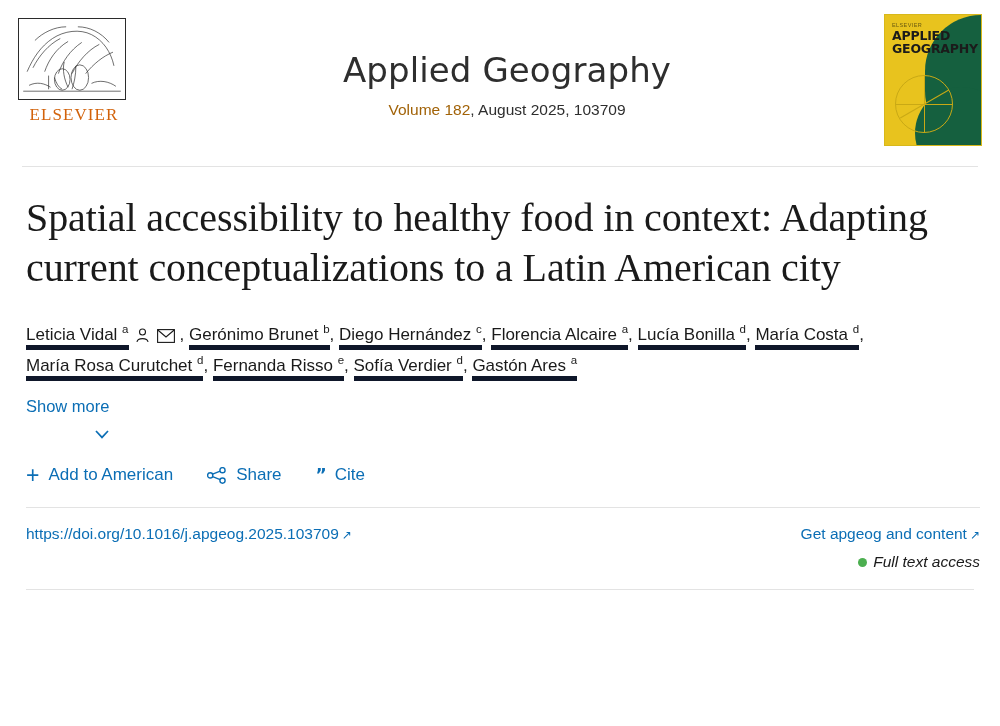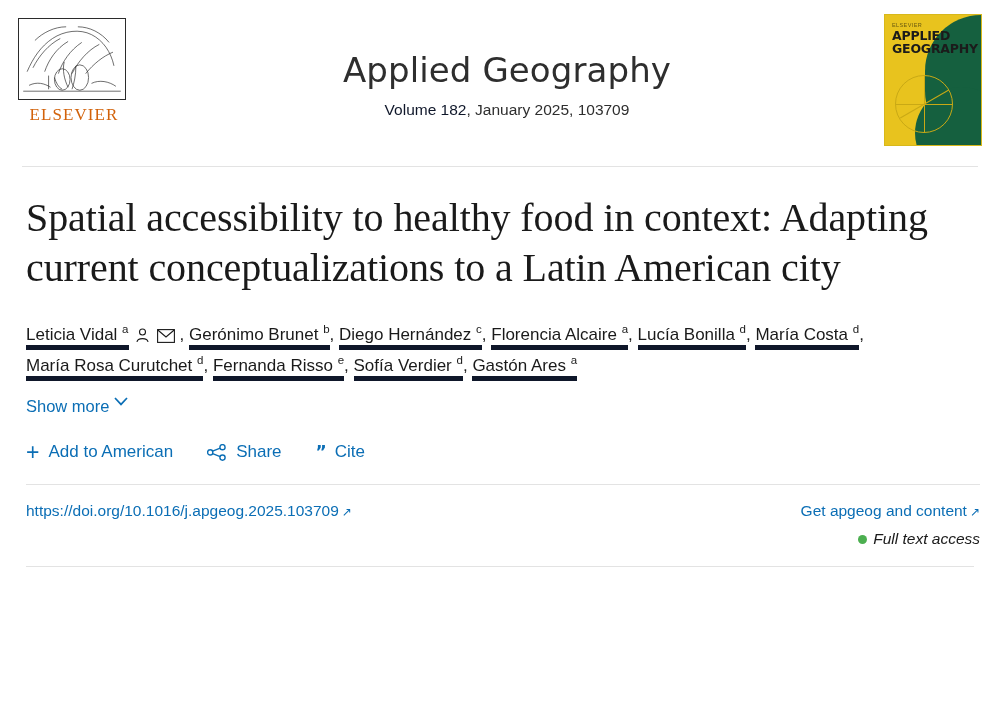--- a/index.html
+++ b/index.html
@@ -58,21 +58,21 @@
     font-weight: 400;
     color: #2e2e2e;
     letter-spacing: .1px;
   }
   .journal-sub {
     margin-top: 11px;
     font-size: 15.5px;
     color: #2e2e2e;
   }
   .journal-sub .vol {
-    color: #0f172a;
+    color: #a16207;
   }
   .cover {
     flex: 0 0 98px;
     width: 98px;
     height: 132px;
     position: relative;
     background: #e8c31e;
     overflow: hidden;
     border: 1px solid #d8b81a;
   }
@@ -176,23 +176,24 @@
     vertical-align: middle;
     margin: 0 3px;
     cursor: pointer;
   }
 
   .show-more {
     margin-top: 16px;
     color: #0b6eb5;
     font-size: 16.5px;
     display: inline-flex;
-    align-items: flex-start;
-    gap: 5px;
-    cursor: pointer;
+    align-items: flex-end;
+    gap: 14px;
+    cursor: pointer;
+    flex-direction: column;
   }
   .chev {
     display: inline-block;
     width: 14px; height: 9px;
   }
 
   .actions {
     margin-top: 26px;
     display: flex;
     align-items: center;
@@ -297,21 +298,21 @@
           <path d="M10 68 C18 64, 26 66, 32 70"></path>
           <path d="M74 66 C82 62, 92 64, 99 69"></path>
         </g>
       </svg>
       <div class="elsevier-word">ELSEVIER</div>
     </div>
 
     <div class="journal-block">
       <div class="journal-title">Applied Geography</div>
       <div class="journal-sub">
-        <span class="vol">Volume 182</span><span>, January 2025, 103709</span>
+        <span class="vol">Volume 182</span><span>, August 2025, 103709</span>
       </div>
     </div>
 
     <div class="cover">
       <div class="green-wedge"></div>
       <div class="green-wedge2"></div>
       <div class="cov-elsevier">ELSEVIER</div>
       <div class="cov-title">
         <span>APPLIED</span><br><span>GEOGRAPHY</span>
       </div>

